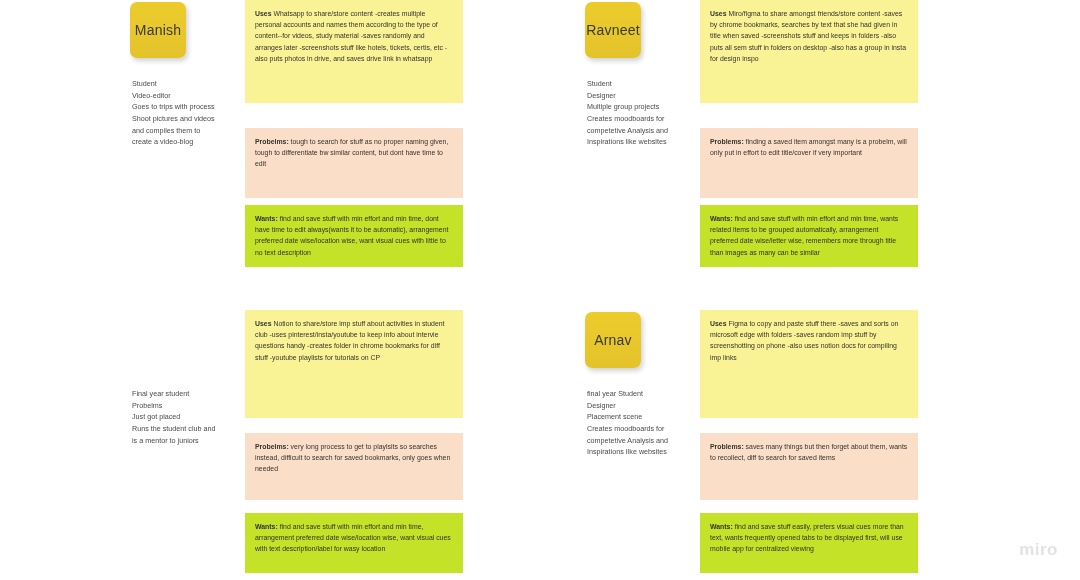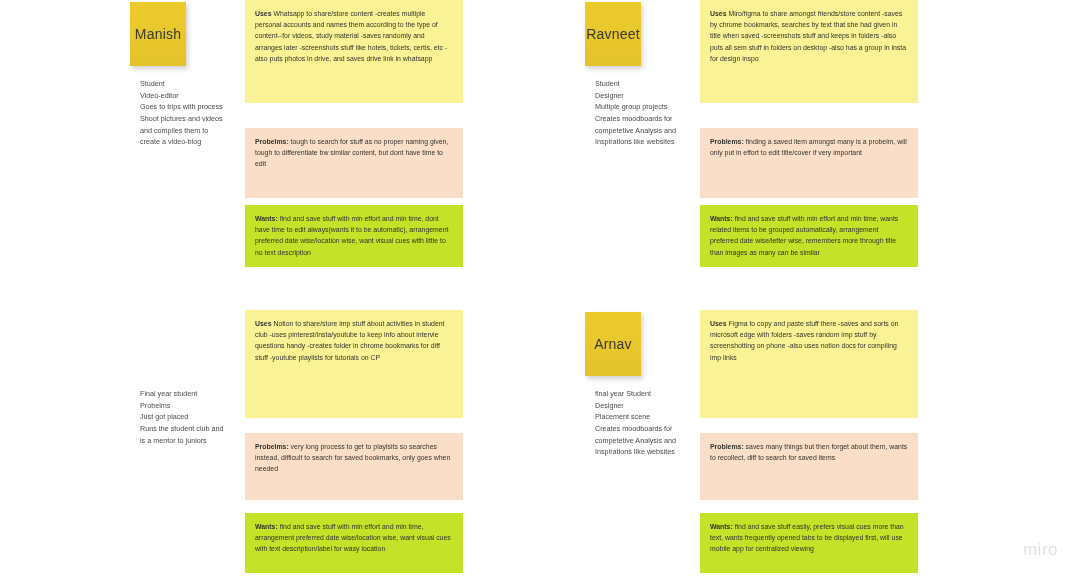--- a/index.html
+++ b/index.html
@@ -27,43 +27,43 @@
   .persona.col-1 { left: 130px; }
   .persona.col-2 { left: 585px; }
   .persona.row-1 { top: 0px; }
   .persona.row-2 { top: 310px; }
 
   .sticky {
     position: absolute;
     left: 0px;
     top: 2px;
     width: 56px;
-    height: 64px;
+    height: 56px;
     background: #e8c92a;
     background: linear-gradient(180deg, #eccc2c 0%, #e3c32a 100%);
     box-shadow: 2px 3px 5px rgba(0,0,0,0.18);
     display: flex;
     align-items: center;
     justify-content: center;
+    border-radius: 7px;
   }
   .sticky-name {
     font-size: 14px;
     color: #3a3a2a;
     letter-spacing: 0.2px;
     white-space: nowrap;
   }
   .persona-desc {
     position: absolute;
     left: 2px;
     top: 78px;
     width: 110px;
     font-size: 7.2px;
     line-height: 1.62;
     color: #4a4a4a;
-    margin-left: 8px;
   }
   .persona-desc div { white-space: nowrap; }
 
   .block {
     position: absolute;
     left: 115px;
     width: 218px;
     box-sizing: border-box;
     padding: 8px 10px 9px 10px;
     font-size: 6.9px;
@@ -92,21 +92,21 @@
   .row-2 .block-problems { top: 123px; min-height: 67px; }
   .row-2 .block-wants { top: 203px; min-height: 60px; }
 
   .watermark {
     position: absolute;
     right: 22px;
     bottom: 20px;
     font-size: 17px;
     color: #e3e3e3;
     letter-spacing: 0.5px;
-    font-weight: 400;
+    font-weight: 700;
   }
 </style>
 </head>
 <body>
 
 <div class="board">
 
   <div class="persona col-1 row-1">
     <div class="sticky">
       <span class="sticky-name">Manish</span>

